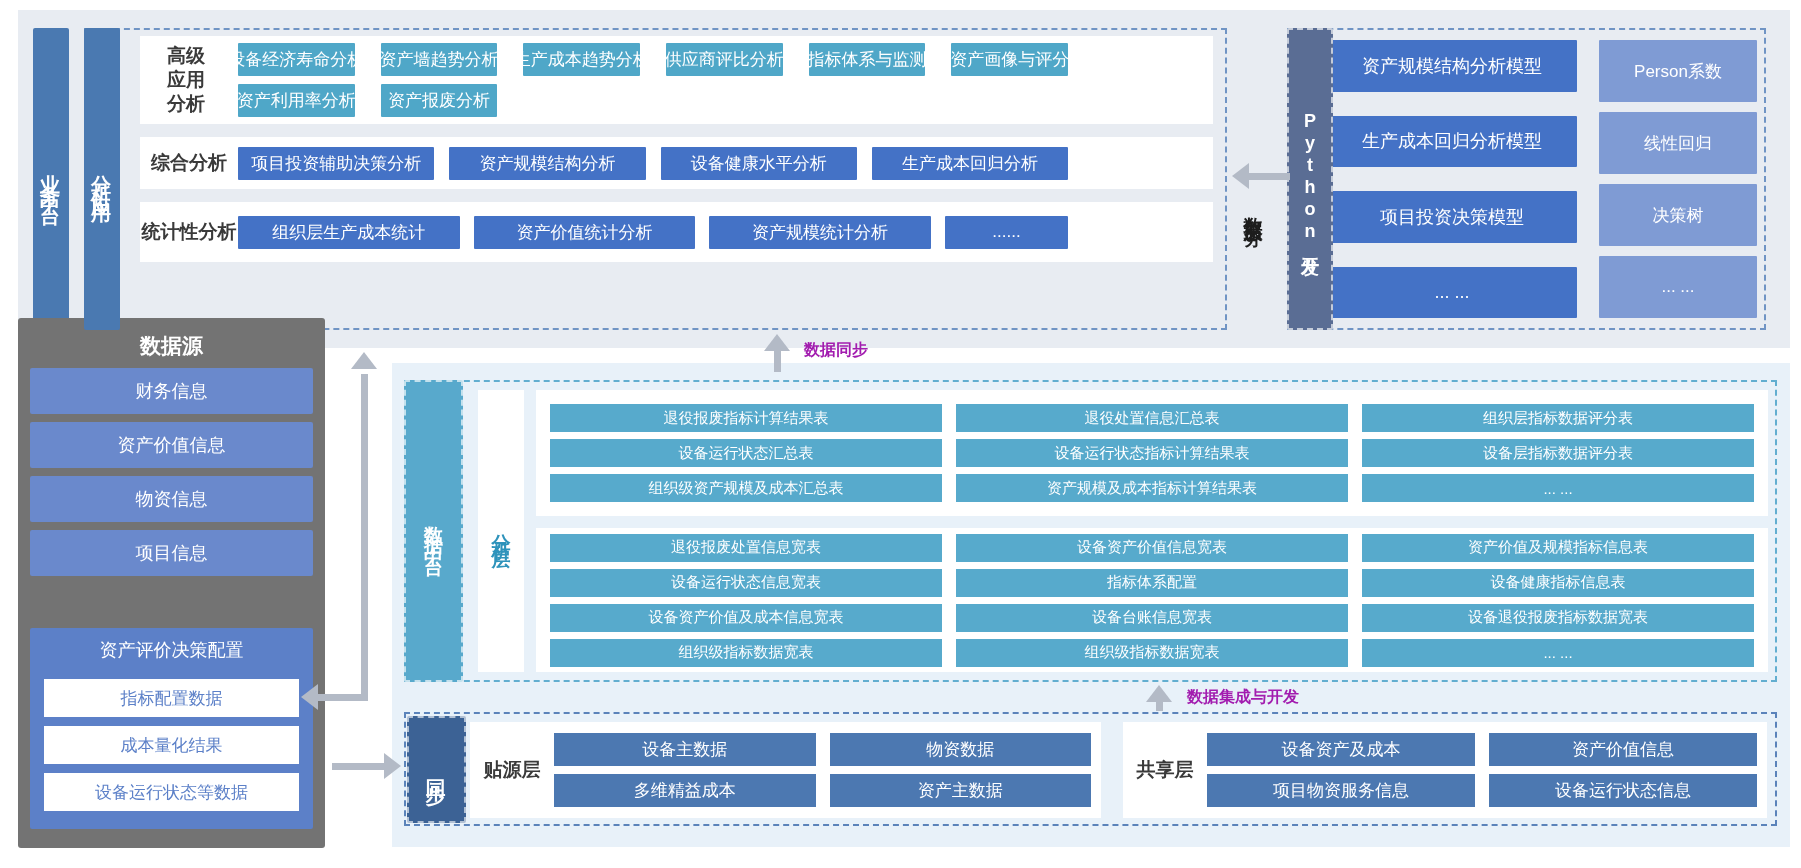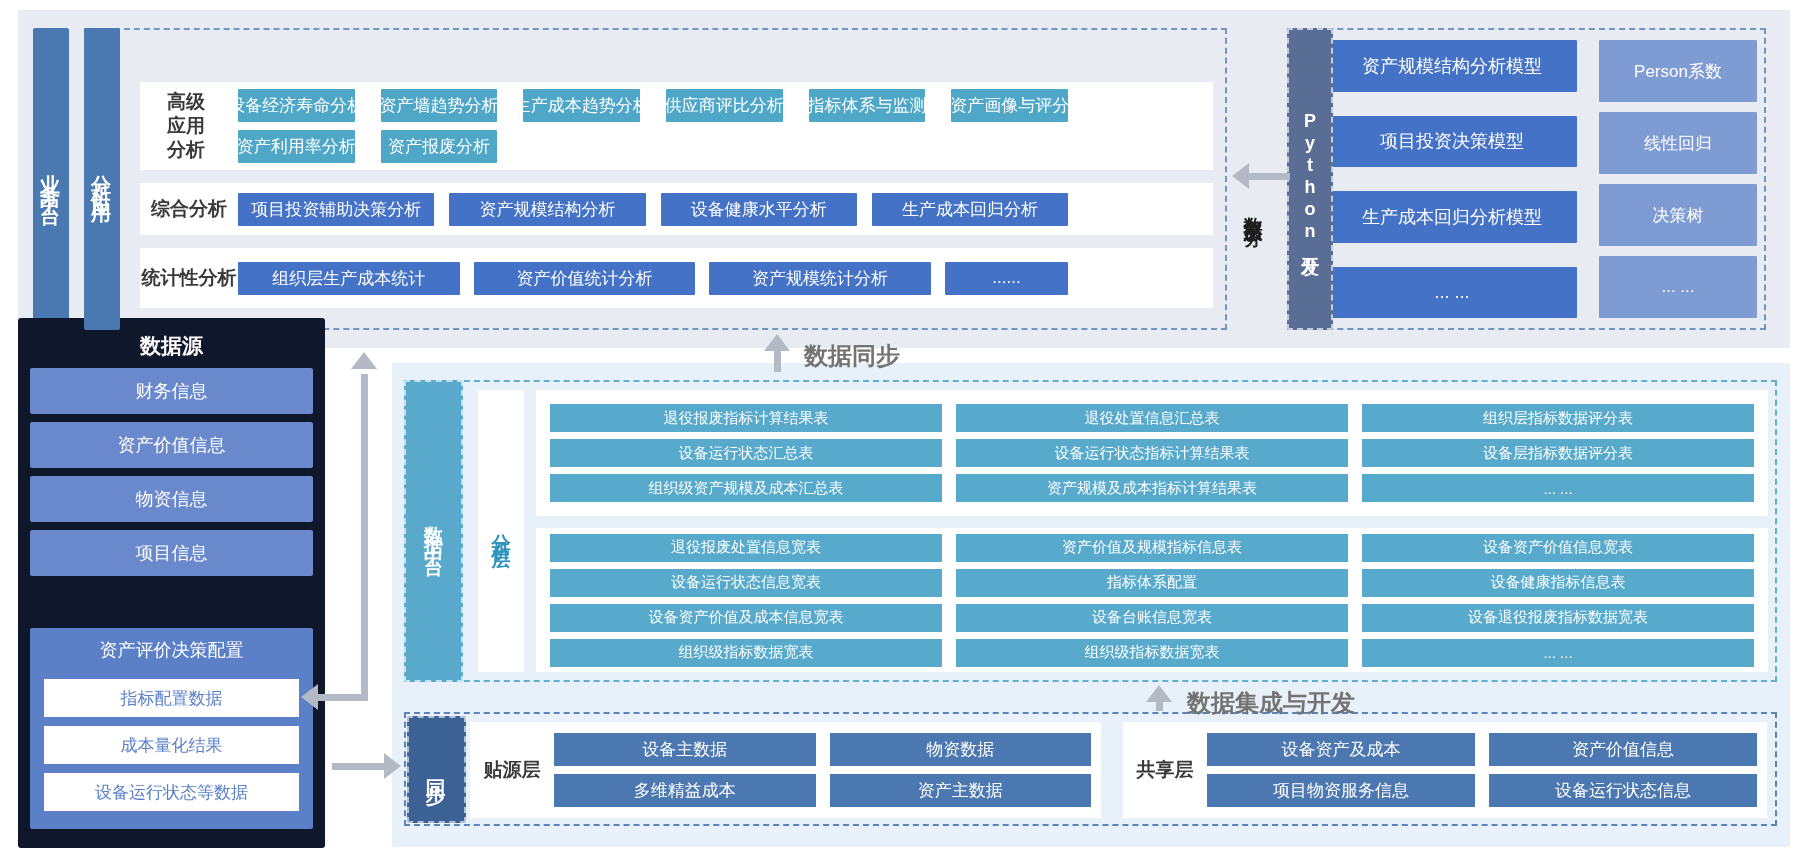--- a/index.html
+++ b/index.html
@@ -6,21 +6,21 @@
   #canvas{position:relative;width:1801px;height:868px;background:#ffffff;overflow:hidden;
           font-family:"Liberation Sans",sans-serif;}
   .abs{position:absolute;}
   
   .top-band{left:18px;top:10px;width:1772px;height:338px;background:#e8ecf2;}
   .vbar{display:flex;align-items:center;justify-content:center;color:#fff;font-weight:bold;
         writing-mode:vertical-lr;text-orientation:upright;border-radius:2px;}
   .biz-bar{left:15px;top:18px;width:36px;height:302px;background:#4a79b1;font-size:20px;letter-spacing:10px;}
   .ana-bar{left:66px;top:18px;width:36px;height:302px;background:#4a79b1;font-size:20px;letter-spacing:10px;z-index:3;}
   .dashedA{left:66px;top:18px;width:1143px;height:302px;border:2px dashed #7094c4;box-sizing:border-box;}
-  .rows-wrap{left:122px;top:26px;width:1073px;height:290px;display:flex;flex-direction:column;gap:13px;margin-top:46px;}
+  .rows-wrap{left:122px;top:26px;width:1073px;height:290px;display:flex;flex-direction:column;gap:13px;}
   .arow{background:#fff;display:flex;align-items:center;padding-right:145px;box-sizing:border-box;}
   .arow1{height:88px;}
   .arow2,.arow3{height:52px;}
   .arow4{height:60px;}
   .rlabel{width:98px;flex:none;display:flex;align-items:center;justify-content:center;
           font-size:19px;font-weight:bold;color:#3a3a3a;}
   .rlabel .wrap3{width:44px;word-break:break-all;line-height:1.25;text-align:left;}
   .grid{flex:1;display:grid;align-items:center;}
   .g-row1{grid-template-columns:repeat(6,1fr);column-gap:26px;row-gap:8px;}
   .g-row2{grid-template-columns:repeat(4,1fr);column-gap:15px;}
@@ -34,21 +34,21 @@
   .dashedP{left:1269px;top:18px;width:479px;height:302px;border:2px dashed #7094c4;box-sizing:border-box;}
   .py-bar{left:1269px;top:18px;width:46px;height:302px;background:#5a6d94;font-size:18px;
           letter-spacing:2px;z-index:3;border:2px dashed rgba(255,255,255,.65);box-sizing:border-box;}
   .models-col{left:1309px;top:30px;width:250px;height:278px;display:flex;flex-direction:column;gap:24px;}
   .models-col .bx{flex:1;height:auto;font-size:18px;}
   .algos-col{left:1581px;top:30px;width:158px;height:278px;display:flex;flex-direction:column;gap:10px;}
   .algos-col .bx{flex:1;height:auto;background:#7f9bd4;font-size:17px;}
   .ds-label{left:1222px;top:192px;writing-mode:vertical-lr;text-orientation:upright;
             font-size:19px;font-weight:bold;color:#1d1d1d;letter-spacing:4px;}
   
-  .src-panel{left:18px;top:318px;width:307px;height:530px;background:#0f172a;border-radius:3px;}
+  .src-panel{left:18px;top:318px;width:307px;height:530px;background:#737373;border-radius:3px;}
   .src-title{position:absolute;left:0;top:14px;width:100%;text-align:center;color:#fff;
              font-size:21px;font-weight:bold;}
   .src-items{position:absolute;left:12px;right:12px;top:50px;display:flex;flex-direction:column;gap:8px;}
   .src-item{height:46px;background:#6a89cc;border-radius:2px;display:flex;align-items:center;
             justify-content:center;color:#fff;font-size:18px;}
   .cfg{position:absolute;left:12px;right:12px;top:310px;height:201px;background:#5c80c8;border-radius:2px;}
   .cfg-title{position:absolute;top:10px;width:100%;text-align:center;color:#fff;font-size:18px;}
   .cfg-items{position:absolute;left:14px;right:14px;top:51px;display:flex;flex-direction:column;gap:9px;}
   .cfg-item{height:38px;background:#fff;display:flex;align-items:center;justify-content:center;
             color:#5c80c8;font-size:17px;}
@@ -77,21 +77,21 @@
   .bbx{height:33px;background:#4c78b1;display:flex;align-items:center;justify-content:center;
        color:#fff;font-size:17px;white-space:nowrap;}
   
   .shaft{background:#b3bac6;}
   .tri-up{width:0;height:0;border-left:13px solid transparent;border-right:13px solid transparent;
           border-bottom:17px solid #b3bac6;}
   .tri-left{width:0;height:0;border-top:13px solid transparent;border-bottom:13px solid transparent;
             border-right:17px solid #b3bac6;}
   .tri-right{width:0;height:0;border-top:13px solid transparent;border-bottom:13px solid transparent;
              border-left:17px solid #b3bac6;}
-  .flow-label{font-size:24px;font-weight:600;color:#737373;white-space:nowrap;}
+  .flow-label{font-size:16px;font-weight:600;color:#a21caf;white-space:nowrap;}
   .z5{z-index:5;}
 </style>
 </head>
 <body>
 
 <div id="canvas">
 
   <div class="abs top-band">
     <div class="abs vbar biz-bar">业务中台</div>
     <div class="abs dashedA"></div>
@@ -138,22 +138,22 @@
     </div>
 
     <div class="abs tri-left z5" style="left:1214px;top:153px;"></div>
     <div class="abs shaft z5" style="left:1230px;top:163px;width:42px;height:7px;"></div>
     <div class="abs ds-label">数据服务</div>
 
     <div class="abs dashedP"></div>
     <div class="abs vbar py-bar">Python开发</div>
     <div class="abs models-col">
       <div class="bx blue">资产规模结构分析模型</div>
+      <div class="bx blue">生产成本回归分析模型</div>
       <div class="bx blue">项目投资决策模型</div>
-      <div class="bx blue">生产成本回归分析模型</div>
       <div class="bx blue">... ...</div>
     </div>
     <div class="abs algos-col">
       <div class="bx">Person系数</div>
       <div class="bx">线性回归</div>
       <div class="bx">决策树</div>
       <div class="bx">... ...</div>
     </div>
   </div>
 
@@ -187,22 +187,22 @@
       <div class="tbx">设备运行状态汇总表</div>
       <div class="tbx">设备运行状态指标计算结果表</div>
       <div class="tbx">设备层指标数据评分表</div>
       <div class="tbx">组织级资产规模及成本汇总表</div>
       <div class="tbx">资产规模及成本指标计算结果表</div>
       <div class="tbx">... ...</div>
     </div>
 
     <div class="abs panel g2">
       <div class="tbx">退役报废处置信息宽表</div>
+      <div class="tbx">设备资产价值信息宽表</div>
       <div class="tbx">资产价值及规模指标信息表</div>
-      <div class="tbx">设备资产价值信息宽表</div>
       <div class="tbx">设备运行状态信息宽表</div>
       <div class="tbx">指标体系配置</div>
       <div class="tbx">设备健康指标信息表</div>
       <div class="tbx">设备资产价值及成本信息宽表</div>
       <div class="tbx">设备台账信息宽表</div>
       <div class="tbx">设备退役报废指标数据宽表</div>
       <div class="tbx">组织级指标数据宽表</div>
       <div class="tbx">组织级指标数据宽表</div>
       <div class="tbx">... ...</div>
     </div>

